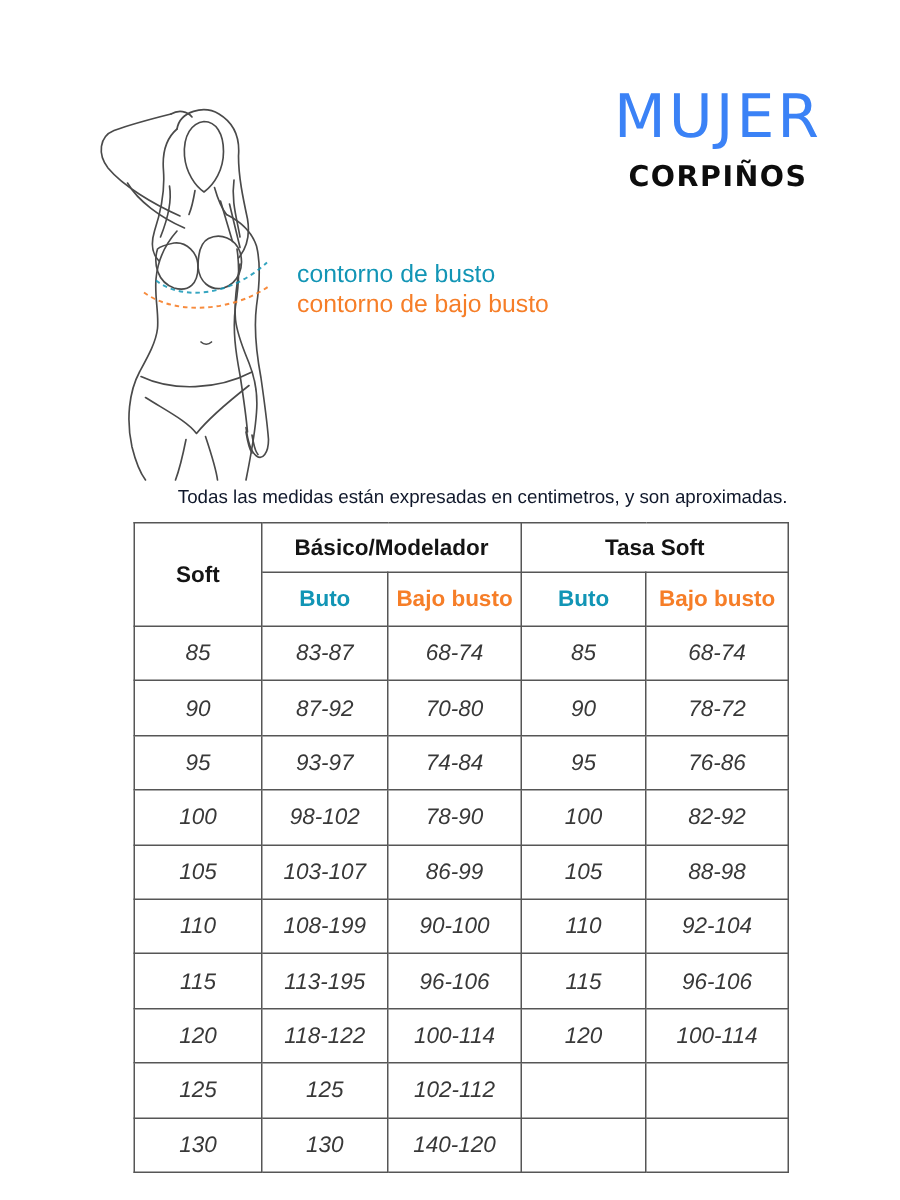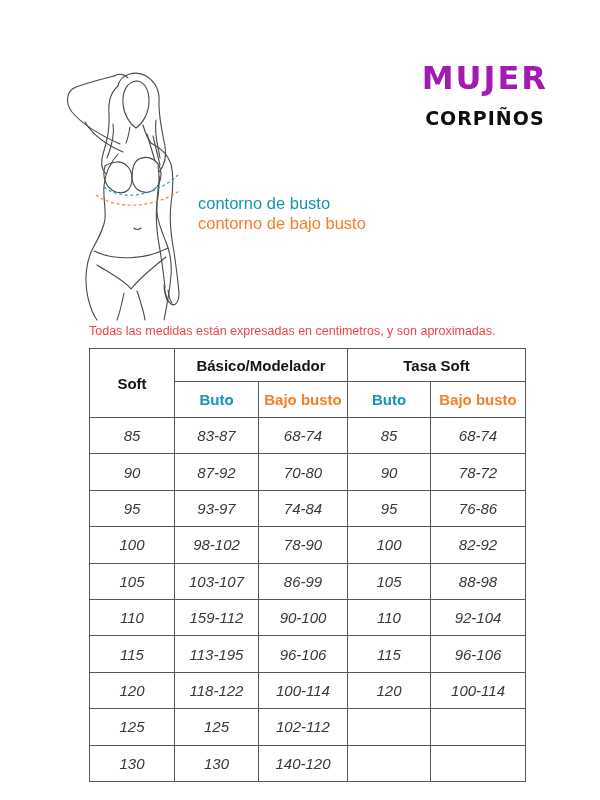--- a/index.html
+++ b/index.html
@@ -11,40 +11,40 @@
     --text:#383838;
     --heading:#141414;
   }
   *{margin:0;padding:0;box-sizing:border-box;}
   html,body{width:600px;height:800px;background:#ffffff;overflow:hidden;
     font-family:"Liberation Sans",sans-serif;color:var(--text);}
   .page{position:relative;width:600px;height:800px;background:#fff;}
 
   
   .title-block{position:absolute;top:60px;right:52px;text-align:center;}
-  .title-main{font-family:"DejaVu Sans",sans-serif;font-weight:700;font-size:32px;
-    line-height:36px;letter-spacing:2px;color:#a21caf;}
+  .title-main{font-family:"DejaVu Sans",sans-serif;font-weight:400;font-size:40px;
+    line-height:36px;letter-spacing:2px;color:#3b82f6;}
   .title-sub{font-family:"DejaVu Sans",sans-serif;font-weight:700;font-size:19px;
     line-height:19px;letter-spacing:1px;color:#0d0d0d;margin-top:13px;}
 
   
   .figure-wrap{position:absolute;left:60px;top:62px;width:150px;height:260px;}
   .figure-wrap svg{width:100%;height:100%;}
   .outline{fill:none;stroke:var(--line);stroke-width:1.1;stroke-linecap:round;stroke-linejoin:round;}
   .dash-teal{fill:none;stroke:var(--teal);stroke-width:1.3;stroke-dasharray:3 2.6;opacity:.85;}
   .dash-orange{fill:none;stroke:var(--orange);stroke-width:1.3;stroke-dasharray:3 2.6;opacity:.9;}
 
   
   .measure-labels{position:absolute;left:198px;top:174px;font-size:16.5px;line-height:19.5px;}
-  .label-bust{color:var(--teal);margin-top:20px;}
+  .label-bust{color:var(--teal);}
   .label-underbust{color:var(--orange);}
 
   
-  .note{position:absolute;left:89px;top:324px;width:436px;text-align:left;
-    font-size:12.5px;color:#ef4444;}
+  .note{position:absolute;left:89px;top:324px;width:436px;text-align:right;
+    font-size:12.5px;color:#0f172a;}
 
   
   .size-table{position:absolute;left:89px;top:348px;width:436px;
     border-collapse:collapse;table-layout:fixed;
     border:1.5px solid var(--border-outer);}
   .size-table th,.size-table td{border:1px solid var(--border-inner);
     text-align:center;vertical-align:middle;font-size:15px;}
   .size-table thead tr.group-row{height:33px;}
   .size-table thead tr.sub-row{height:36px;}
   .size-table tbody tr{height:36.4px;}
@@ -163,21 +163,21 @@
         </tr>
         <tr>
           <td>105</td>
           <td>103-107</td>
           <td>86-99</td>
           <td>105</td>
           <td>88-98</td>
         </tr>
         <tr>
           <td>110</td>
-          <td>159-112</td>
+          <td>108-199</td>
           <td>90-100</td>
           <td>110</td>
           <td>92-104</td>
         </tr>
         <tr>
           <td>115</td>
           <td>113-195</td>
           <td>96-106</td>
           <td>115</td>
           <td>96-106</td>

